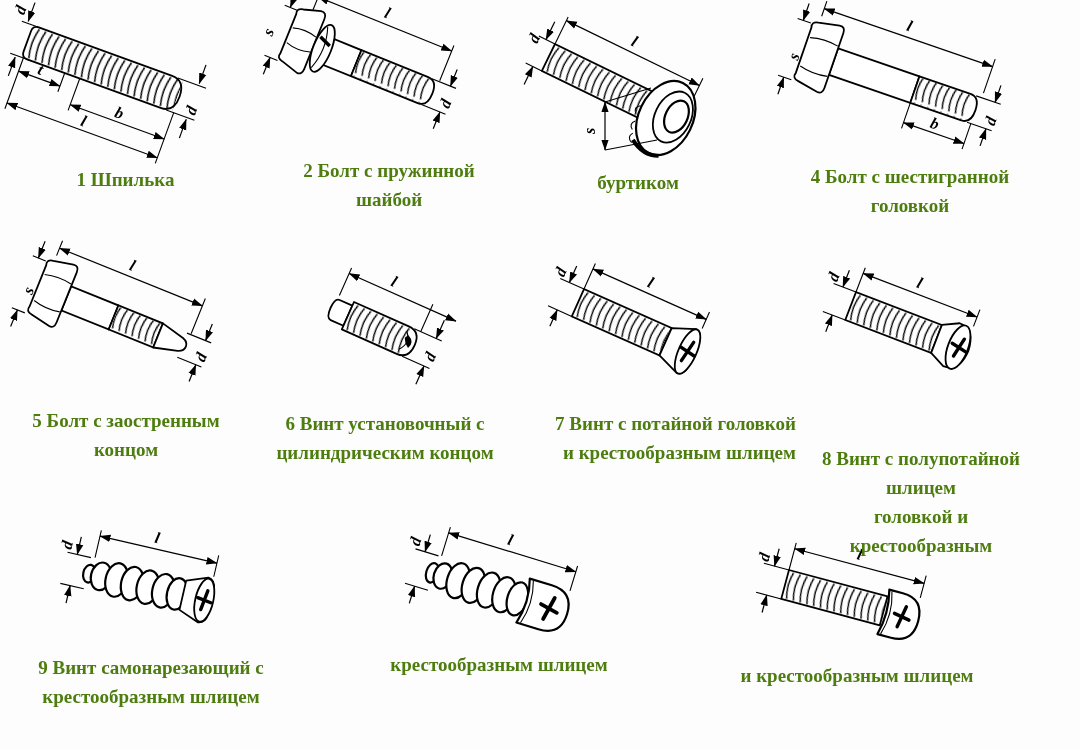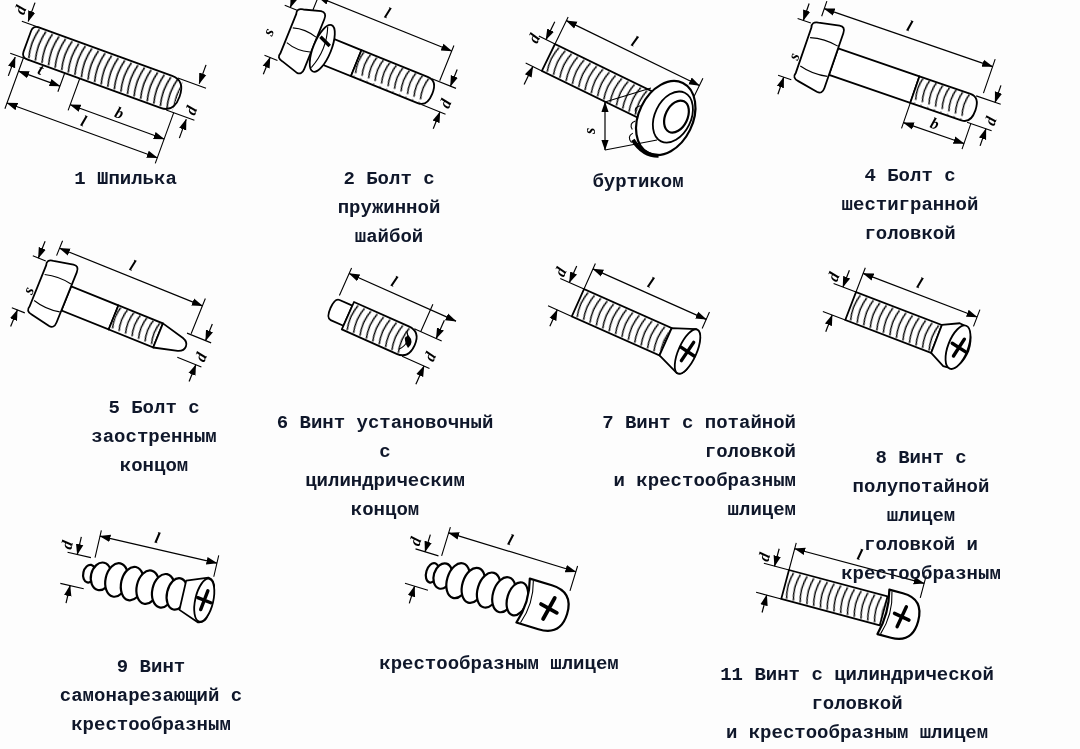--- a/index.html
+++ b/index.html
@@ -7,26 +7,26 @@
         font-family:"Liberation Serif",serif;color:#000;}
   .fig{position:absolute;}
   svg{overflow:visible;display:block;}
   .o{fill:#fff;stroke:#000;stroke-width:1.8;stroke-linejoin:round;}
   .o2{fill:#fff;stroke:#000;stroke-width:2.2;stroke-linejoin:round;}
   .tl{stroke:#000;stroke-width:1.1;fill:none;}
   .dl{stroke:#000;stroke-width:1.2;fill:none;}
   .cx{stroke:#000;stroke-width:3.4;stroke-linecap:round;fill:none;}
   .dt{font:italic bold 16px "Liberation Serif",serif;fill:#000;}
   .cap{position:absolute;text-align:center;font-weight:bold;font-size:19px;line-height:29px;
-       font-family:Liberation Mono, monospace;color:#0f172a;}
+       font-family:Liberation Serif, serif;color:#4d7c0f;}
   #cap1{left:38px;top:165px;width:175px;}
-  #cap2{left:294px;top:165px;width:190px;}
+  #cap2{left:294px;top:156px;width:190px;}
   #cap3{left:548px;top:168px;width:180px;}
   #cap4{left:804px;top:162px;width:212px;}
-  #cap5{left:28px;top:394px;width:196px;margin-left:28px;}
+  #cap5{left:28px;top:406px;width:196px;}
   #cap6{left:276px;top:409px;width:218px;}
   #cap7{left:546px;top:409px;width:250px;text-align:right;}
   #cap8{left:810px;top:405px;width:222px;margin-top:39px;}
   #cap9{left:33px;top:653px;width:236px;}
   #cap10{left:378px;top:650px;width:242px;}
   #cap11{left:698px;top:661px;width:318px;}
   #fig1{left:15px;top:0;}   #fig2{left:282px;top:0;}  #fig3{left:535px;top:0;}
   #fig4{left:790px;top:2px;} #fig5{left:28px;top:252px;} #fig6{left:318px;top:248px;}
   #fig7{left:552px;top:253px;} #fig8{left:828px;top:254px;} #fig9{left:55px;top:518px;}
   #fig10{left:398px;top:512px;} #fig11{left:755px;top:528px;}
@@ -321,17 +321,16 @@
   <div>головкой и крестообразным</div>
 </div>
 <div class="cap" id="cap9">
   <div>9  Винт самонарезающий с</div>
   <div>крестообразным шлицем</div>
 </div>
 <div class="cap" id="cap10">
   <div>крестообразным шлицем</div>
 </div>
 <div class="cap" id="cap11">
-  <div>11  Винт с цилиндрической головкой</div>
   <div>и крестообразным шлицем</div>
 </div>
 
 </div>
 
 </body></html>

